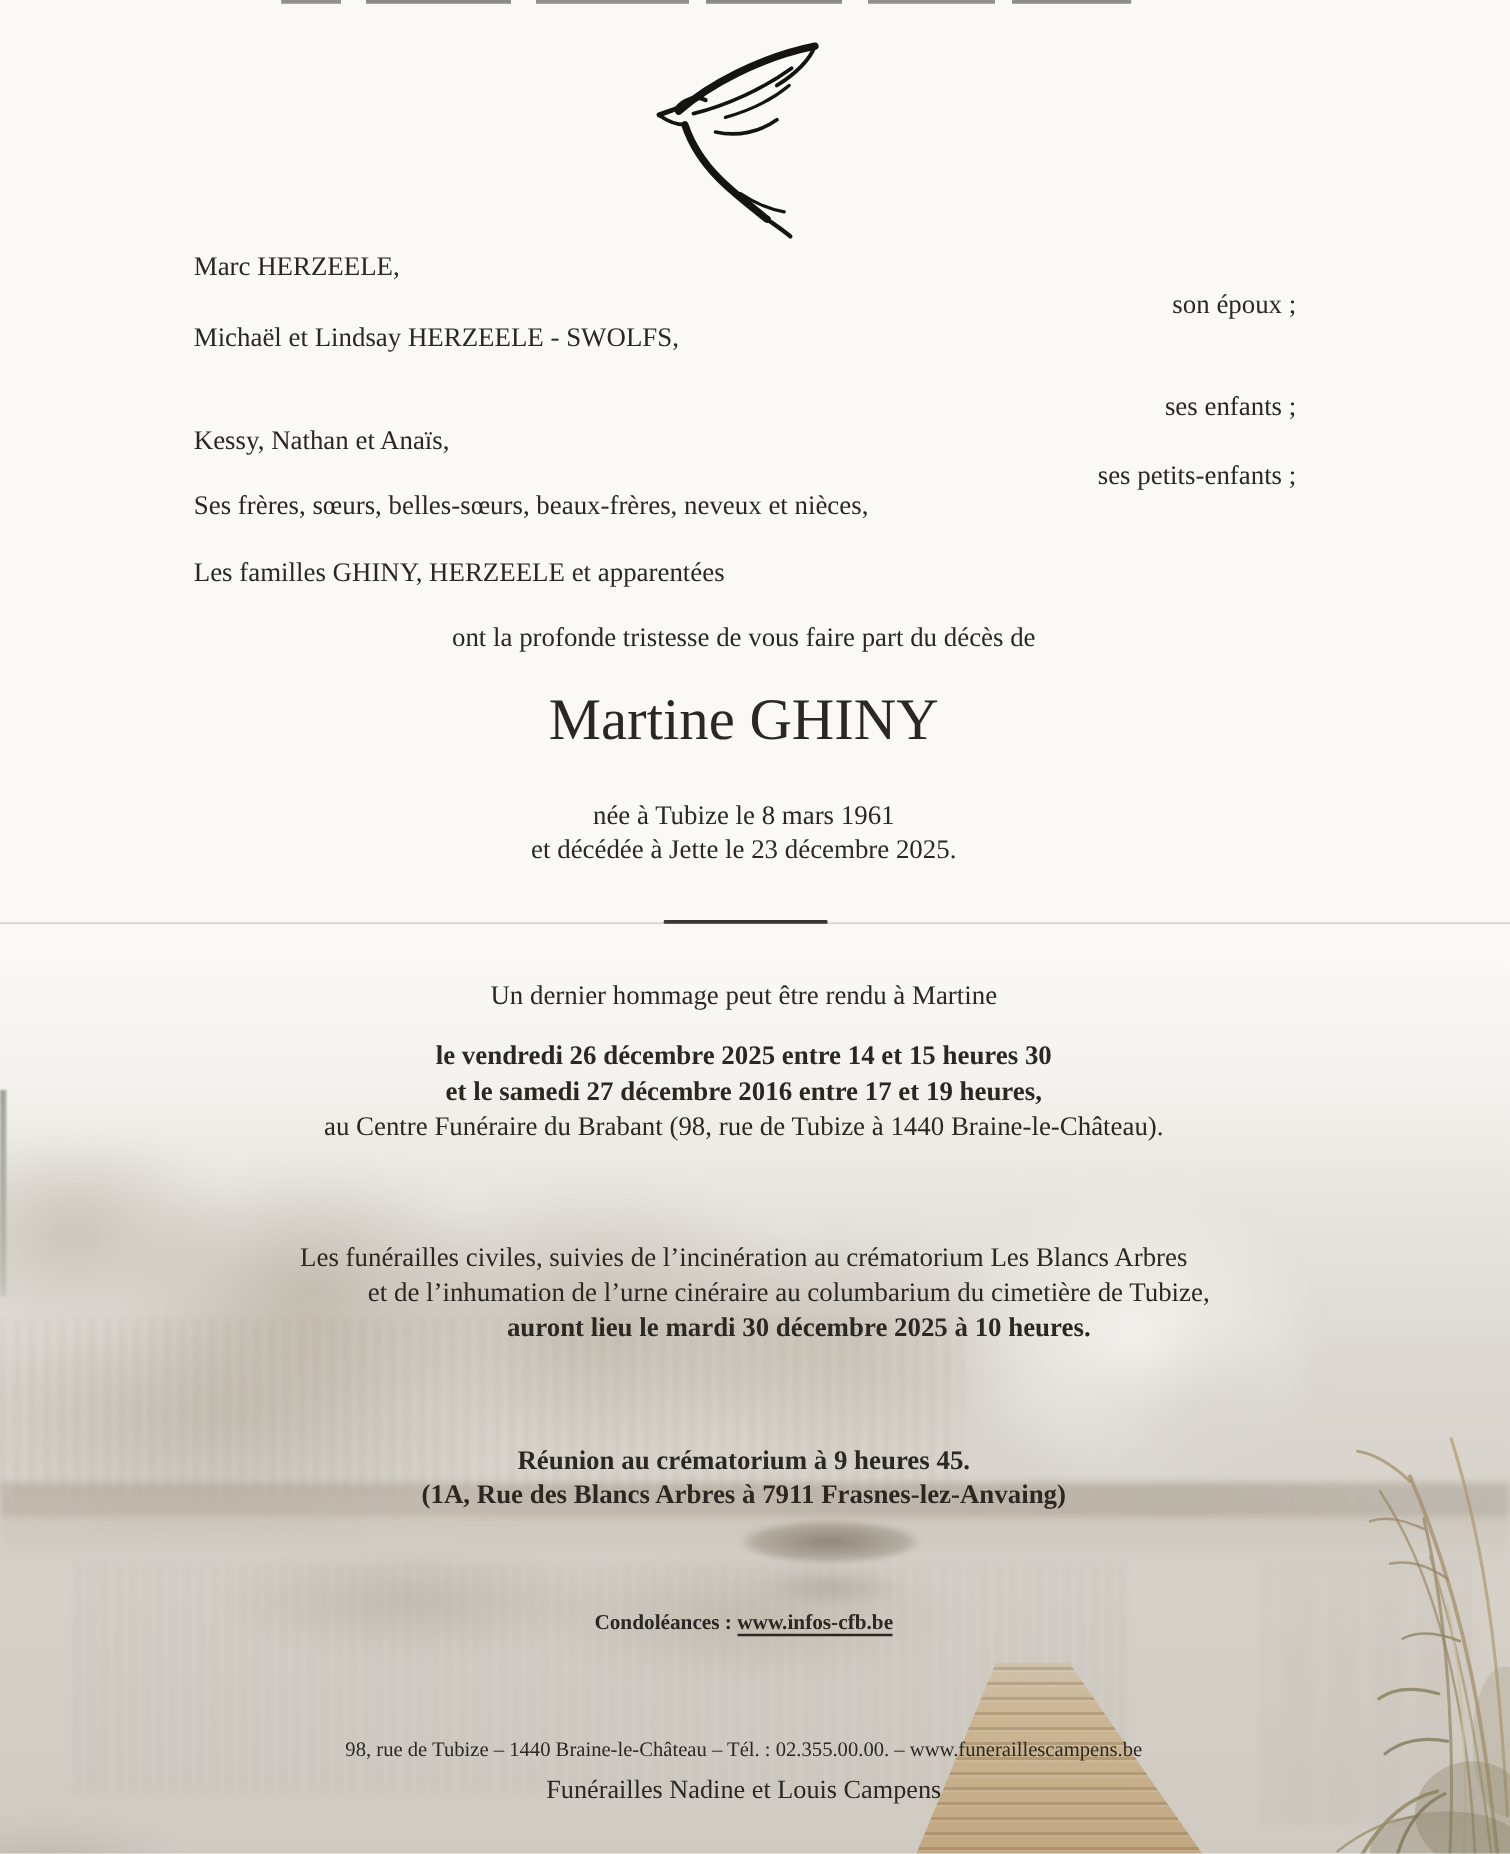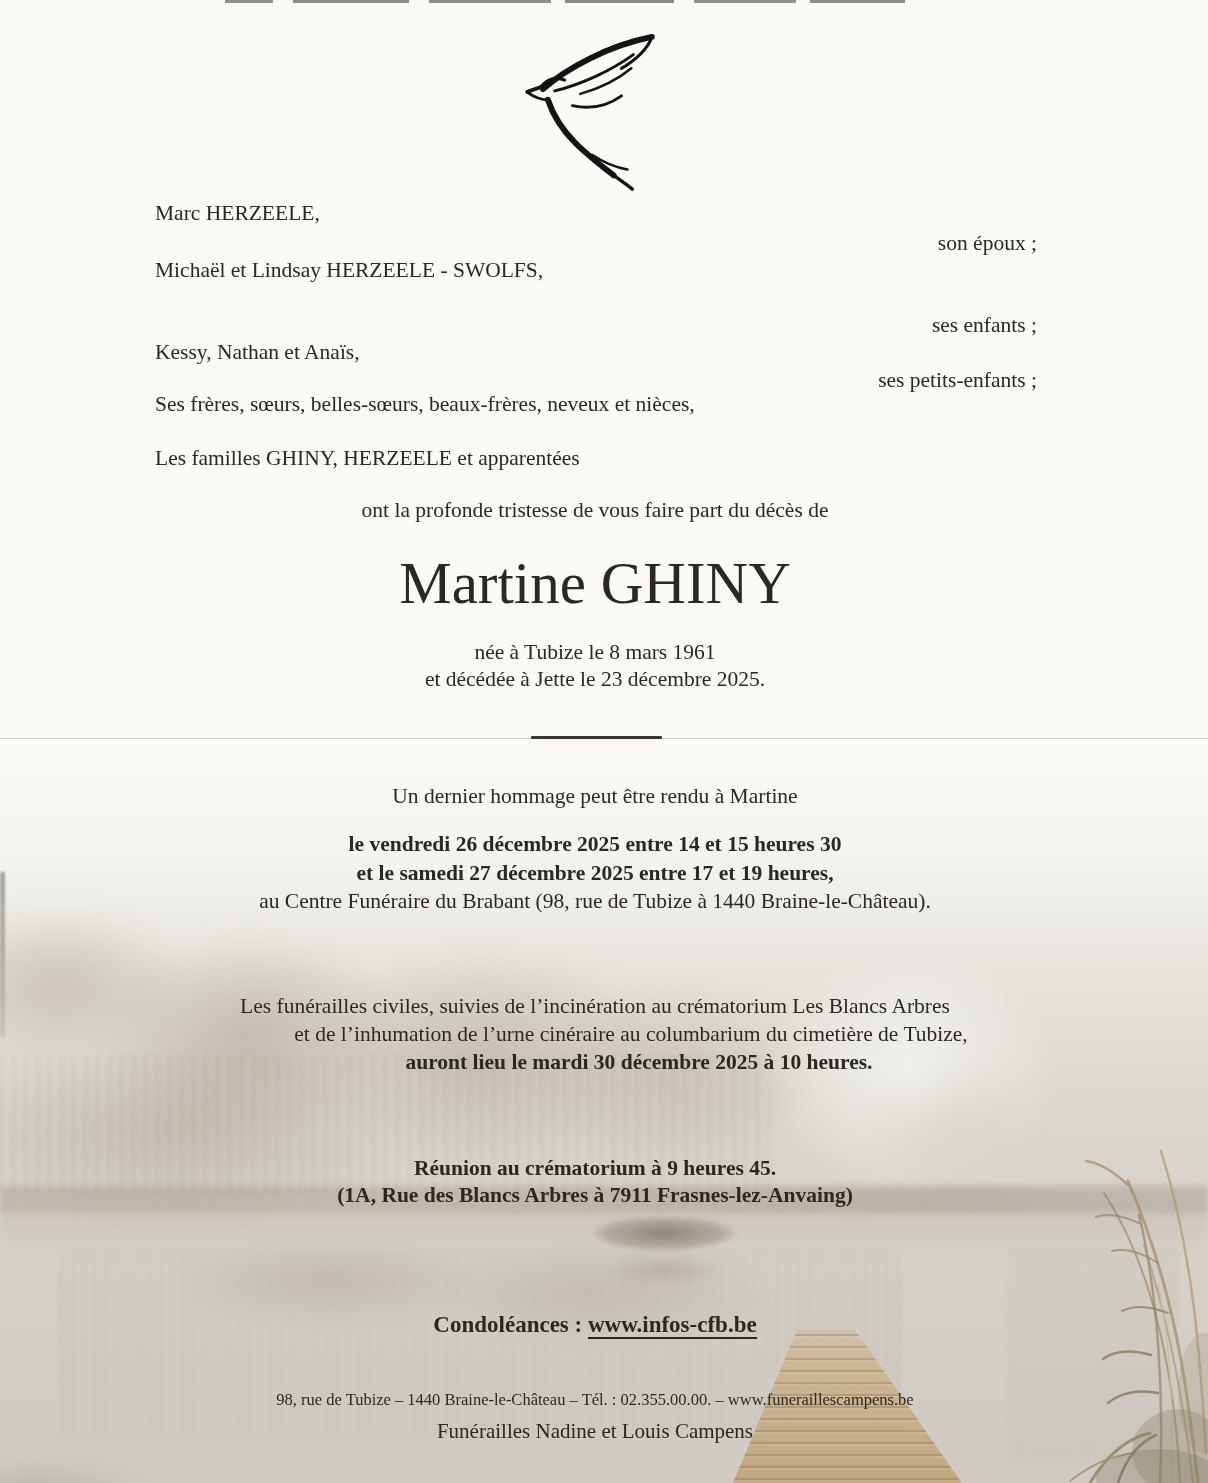--- a/index.html
+++ b/index.html
@@ -122,22 +122,22 @@
   }
   .divider{
     position:absolute;left:531px;top:736px;width:131px;height:2.5px;
     background:#3a3733;border-radius:1px;
   }
   
   .t{position:absolute;font-size:21.5px;line-height:1.25;white-space:nowrap;}
   .c{left:0;width:1190px;text-align:center;}
   .r{right:171px;text-align:right;}
   .b{font-weight:bold;}
-  .name{font-size:59px;line-height:1.1;}
-  .condol{font-size:23px;margin-top:24px;}
+  .name{font-size:47px;line-height:1.1;}
+  .condol{font-size:17px;}
   .footer2{font-size:16.5px;}
   .url-underline{border-bottom:2px solid #2b2823;padding-bottom:0px;}
   .dove-svg{position:absolute;left:520px;top:33px;width:150px;height:162px;}
   .reeds-svg{position:absolute;left:1008px;top:1093px;width:200px;height:390px;filter:blur(0.4px);opacity:.9;}
 </style>
 </head>
 <body>
 
 <div class="sheet">
 
@@ -213,21 +213,21 @@
   <div class="t c" style="top:497px;">ont la profonde tristesse de vous faire part du décès de</div>
   <div class="t c name" style="top:551px;">Martine GHINY</div>
   <div class="t c" style="top:639px;">née à Tubize le 8 mars 1961</div>
   <div class="t c" style="top:666px;">et décédée à Jette le 23 décembre 2025.</div>
 
   <div class="fold-line"></div>
   <div class="divider"></div>
 
   <div class="t c" style="top:783px;">Un dernier hommage peut être rendu à Martine</div>
   <div class="t c b" style="top:831px;">le vendredi 26 décembre 2025 entre 14 et 15 heures 30</div>
-  <div class="t c b" style="top:860px;">et le samedi 27 décembre 2025 entre 17 et 19 heures,</div>
+  <div class="t c b" style="top:860px;">et le samedi 27 décembre 2016 entre 17 et 19 heures,</div>
   <div class="t c" style="top:888px;">au Centre Funéraire du Brabant (98, rue de Tubize à 1440 Braine-le-Château).</div>
 
   <div class="t c" style="top:993px;">Les funérailles civiles, suivies de l’incinération au crématorium Les Blancs Arbres</div>
   <div class="t c" style="top:1021px;padding-left:36px;">et de l’inhumation de l’urne cinéraire au columbarium du cimetière de Tubize,</div>
   <div class="t c b" style="top:1049px;padding-left:44px;">auront lieu le mardi 30 décembre 2025 à 10 heures.</div>
 
   <div class="t c b" style="top:1155px;">Réunion au crématorium à 9 heures 45.</div>
   <div class="t c b" style="top:1182px;">(1A, Rue des Blancs Arbres à 7911 Frasnes-lez-Anvaing)</div>
 
   <div class="t c condol b" style="top:1287px;">

